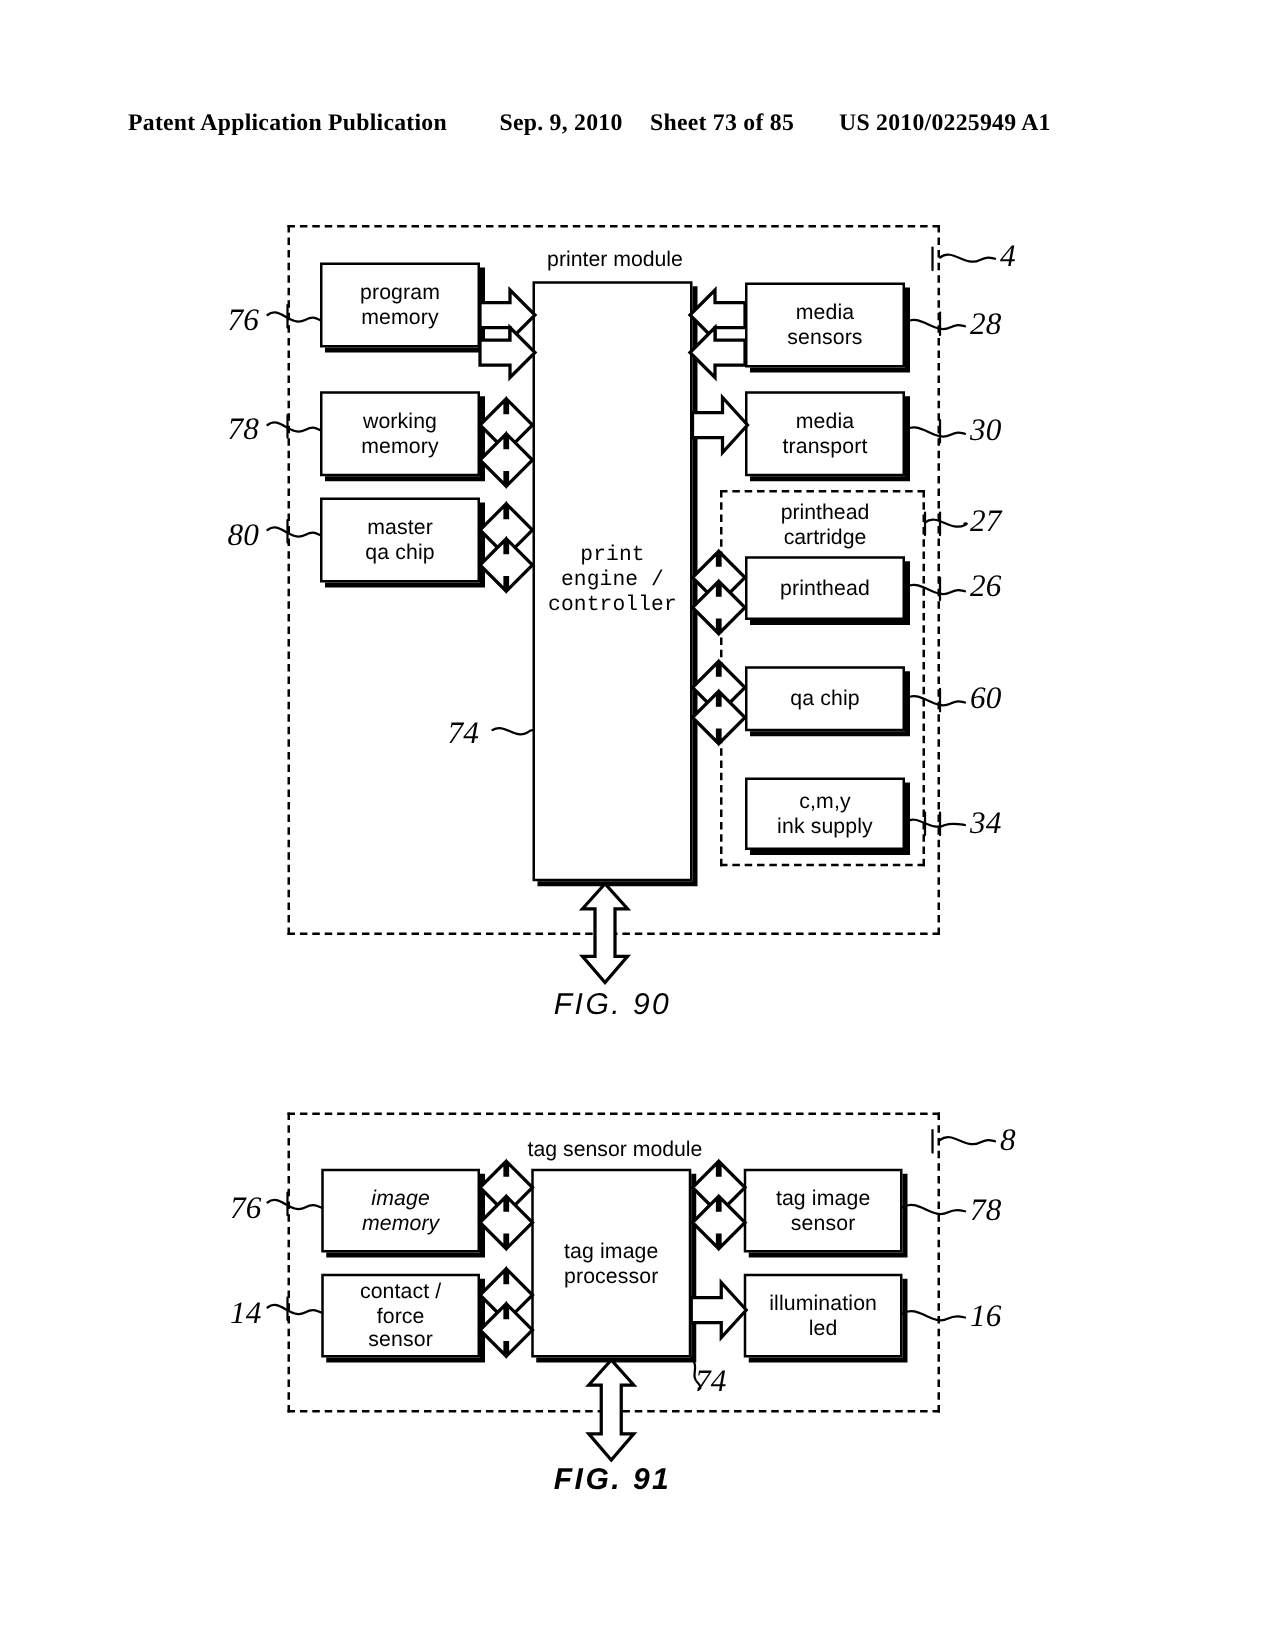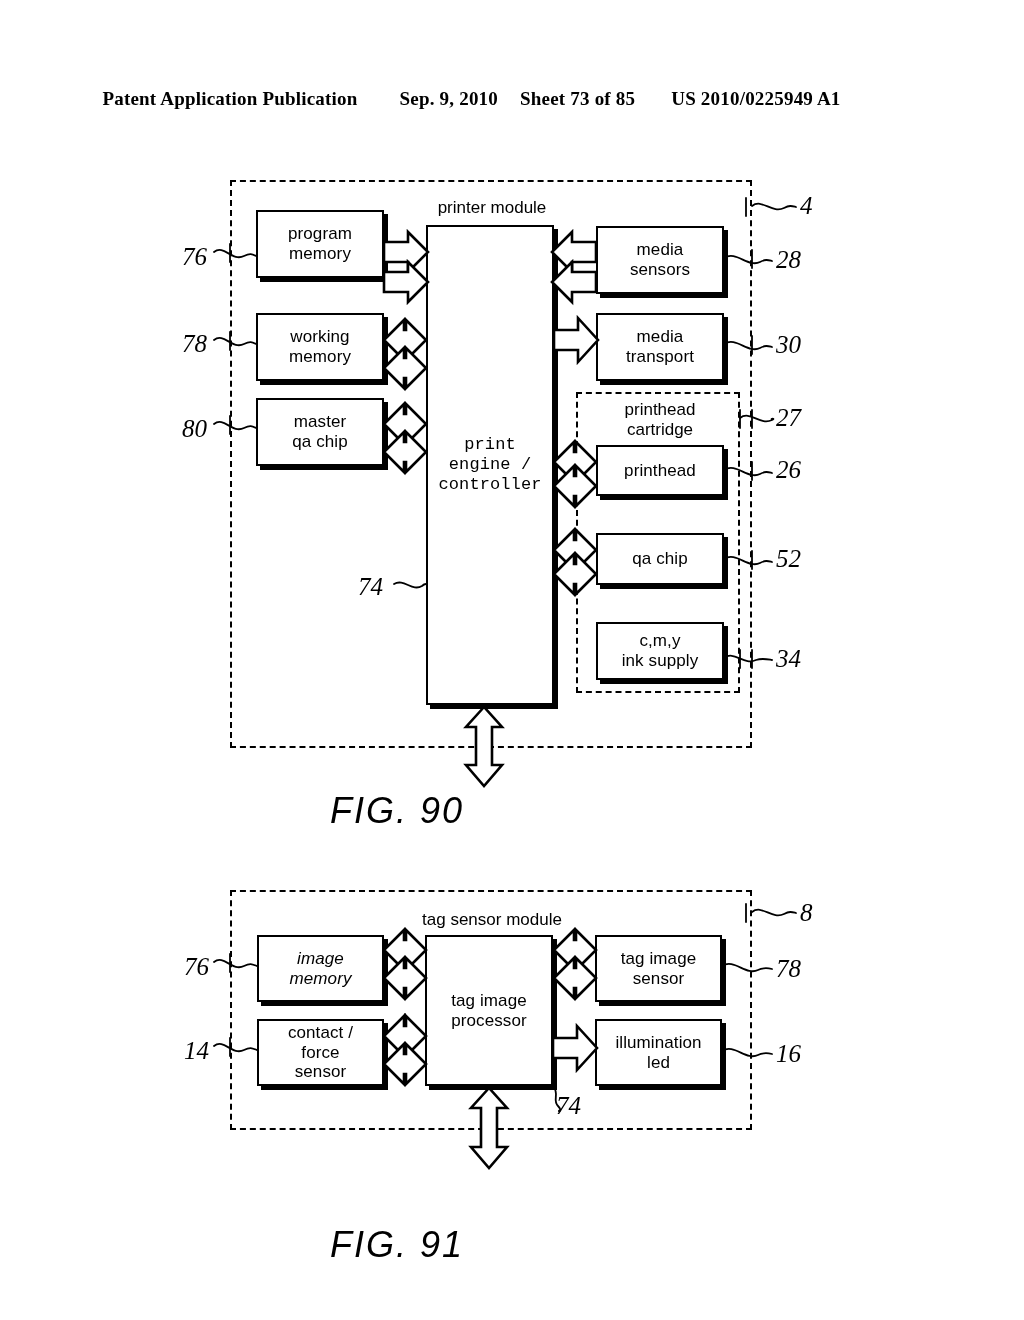--- a/index.html
+++ b/index.html
@@ -76,24 +76,24 @@
     text-align: center;
     white-space: nowrap;
     z-index: 2;
   }
 
   
   .fig-caption {
     position: absolute;
     font-family: "Liberation Sans", sans-serif;
     font-style: italic;
-    font-size: 36px;
+    font-size: 24px;
     letter-spacing: 2px;
     white-space: nowrap;
-    text-align: left;
+    text-align: center;
   }
 
   
   .ref {
     position: absolute;
     font-family: "Liberation Serif", serif;
     font-style: italic;
     font-size: 25px;
     white-space: nowrap;
     z-index: 4;
@@ -168,21 +168,21 @@
 
   <div class="ref" style="left:182px; top:243px;">76</div>
   <div class="ref" style="left:182px; top:330px;">78</div>
   <div class="ref" style="left:182px; top:415px;">80</div>
   <div class="ref" style="left:358px; top:573px;">74</div>
   <div class="ref" style="left:800px; top:192px;">4</div>
   <div class="ref" style="left:776px; top:246px;">28</div>
   <div class="ref" style="left:776px; top:331px;">30</div>
   <div class="ref" style="left:776px; top:404px;">27</div>
   <div class="ref" style="left:776px; top:456px;">26</div>
-  <div class="ref" style="left:776px; top:545px;">52</div>
+  <div class="ref" style="left:776px; top:545px;">60</div>
   <div class="ref" style="left:776px; top:645px;">34</div>
 
   <div class="fig-caption" style="left:330px; top:790px; width:320px;">FIG. 90</div>
 </div>
 
 <div class="fig">
 
   <div class="dashed-box" style="left:230px; top:890px; width:522px; height:240px;"></div>
 
   <div class="mod-title" style="left:352px; top:862px; width:280px;margin-top:48px;">tag sensor module</div>
@@ -205,21 +205,21 @@
     <span>illumination<br>led</span>
   </div>
 
   <div class="ref" style="left:184px; top:953px;">76</div>
   <div class="ref" style="left:184px; top:1037px;">14</div>
   <div class="ref" style="left:800px; top:899px;">8</div>
   <div class="ref" style="left:776px; top:955px;">78</div>
   <div class="ref" style="left:776px; top:1040px;">16</div>
   <div class="ref" style="left:556px; top:1092px;">74</div>
 
-  <div class="fig-caption" style="left:330px; top:1224px; width:320px;">FIG. 91</div>
+  <div class="fig-caption" style="left:330px; top:1170px; width:320px;font-weight:bold;">FIG. 91</div>
 </div>
 
 <svg class="arrows" viewBox="0 0 1024 1320">
   <g fill="#ffffff" stroke="#000000" stroke-width="2.6" stroke-linejoin="miter">
 
     <path d="M384 242 L408 242 L408 232 L428 252 L408 272 L408 262 L384 262 Z"></path>
     <path d="M384 272 L408 272 L408 262 L428 282 L408 302 L408 292 L384 292 Z"></path>
 
     <path d="M406 330 L406 320 L426 340 L406 360 L406 350 L404 350 L404 360 L384 340 L404 320 L404 330 Z"></path>
     <path d="M406 358 L406 348 L426 368 L406 388 L406 378 L404 378 L404 388 L384 368 L404 348 L404 358 Z"></path>

